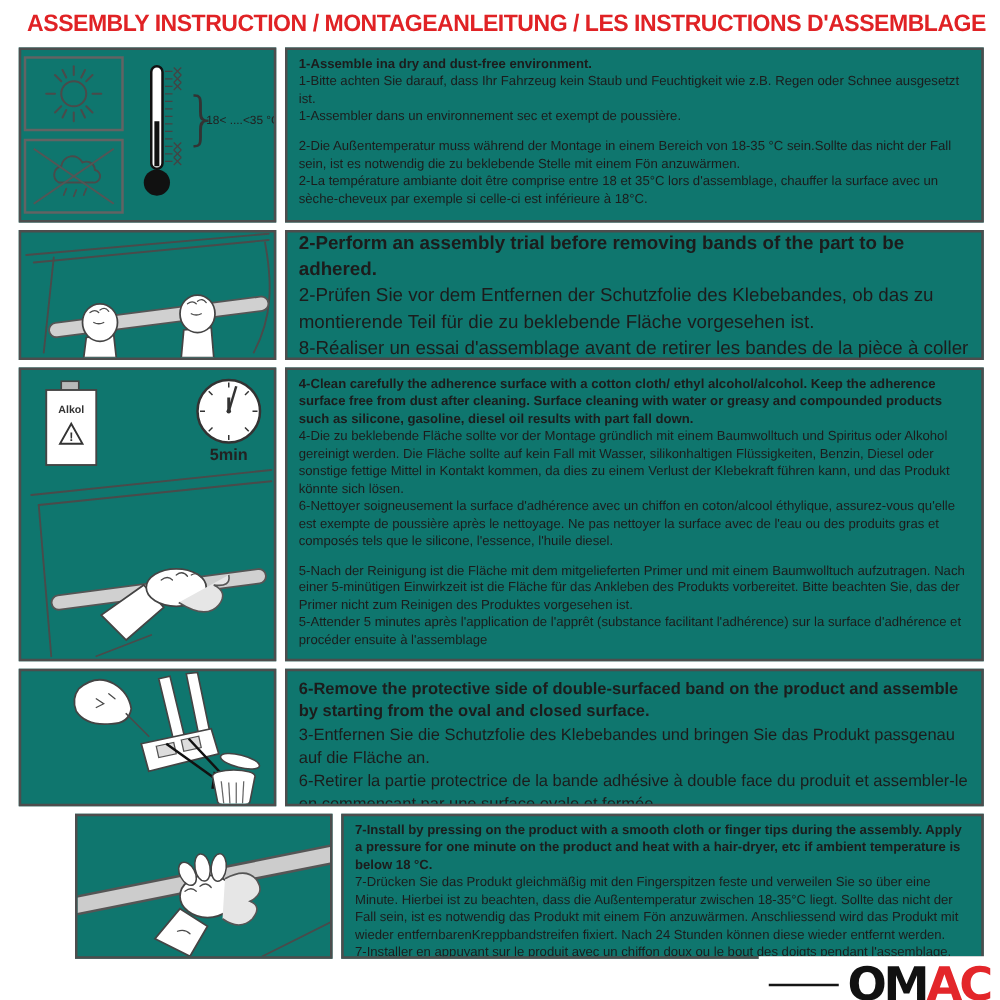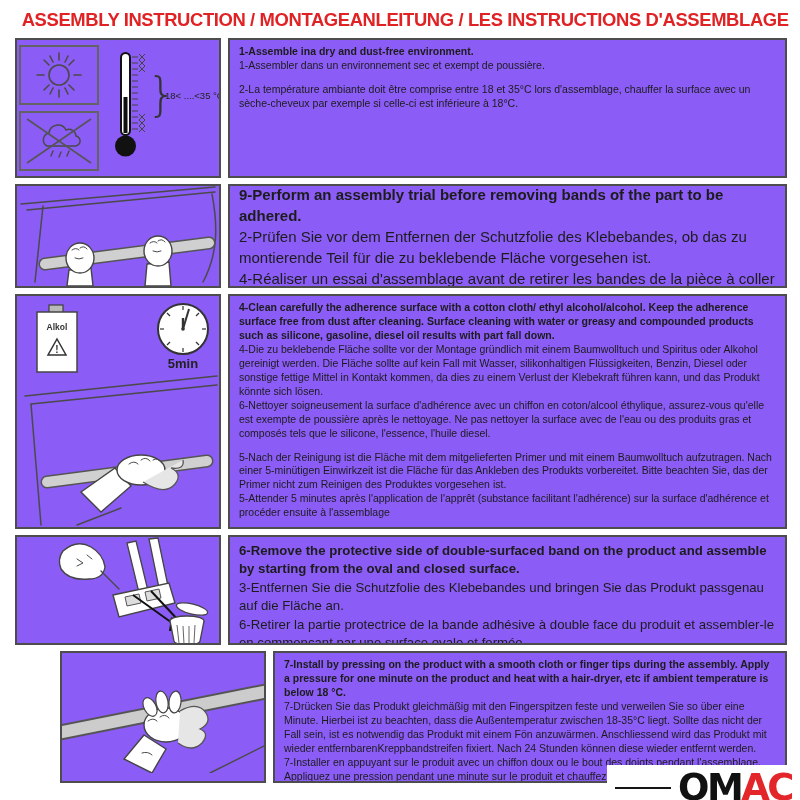--- a/index.html
+++ b/index.html
@@ -1,28 +1,28 @@
 <!DOCTYPE html>
 <html><head>
 <meta charset="utf-8">
 <style>
   html,body{margin:0;padding:0;background:#fff;}
   body{width:800px;height:800px;font-family:"Liberation Sans",sans-serif;color:#1c1c1c;position:relative;overflow:hidden;}
   .sheet{position:relative;width:800px;height:800px;}
   h1.title{margin:9px 10px 7px 10px;text-align:center;font-size:19px;font-weight:800;letter-spacing:-0.4px;color:#e02225;white-space:nowrap;transform:scaleX(0.97);}
   .grid{margin:0 13px 0 15px;display:flex;flex-direction:column;gap:6px;}
   .row{display:flex;gap:7px;}
-  .cell{border:2px solid #4d4d4d;background:#8b5cf6;box-sizing:border-box;}
+  .cell{border:2px solid #4d4d4d;background:#0f766e;box-sizing:border-box;}
   .cell.left{width:206px;flex:0 0 206px;display:flex;align-items:center;justify-content:center;overflow:hidden;}
   .cell.right{flex:1;padding:5px 9px;overflow:hidden;}
   .row1{height:140px;}
   .row2{height:104px;}
   .row3{height:235px;}
   .row4{height:110px;}
-  .row5{height:132px;padding-left:45px;}
+  .row5{height:116px;padding-left:45px;}
   .step p{margin:0;}
   .step{margin:0 0 10px 0;}
   .step:last-child{margin-bottom:0;}
   .en{font-weight:700;}
   .fs-small{font-size:10.5px;line-height:1.33;}
   .fs-big{font-size:15px;line-height:1.4;}
   .fs-mid{font-size:13.2px;line-height:1.4;}
   .vcenter{display:flex;flex-direction:column;justify-content:center;}
   .pad-top{padding-top:16px;}
   
@@ -118,23 +118,25 @@
                 <line x1="40" y1="79" x2="34" y2="85"></line>
             </g>
             <text x="42" y="63" font-size="46" font-weight="300" fill="#333" font-family="DejaVu Sans, sans-serif">}</text>
             <text x="60" y="52" font-size="9.5" fill="#222" font-family="Liberation Sans, sans-serif">18&lt; ....&lt;35 °C</text>
           </svg>
         </div>
       </div>
       <div class="cell right fs-small">
         <div class="step">
           <p class="en">1-Assemble ina dry and dust-free environment.</p>
+          <p>1-Bitte achten Sie darauf, dass Ihr Fahrzeug kein Staub und Feuchtigkeit wie z.B. Regen oder Schnee ausgesetzt ist.</p>
           <p>1-Assembler dans un environnement sec et exempt de poussière.</p>
         </div>
         <div class="step">
+          <p>2-Die Außentemperatur muss während der Montage in einem Bereich von 18-35 °C  sein.Sollte das nicht der Fall sein, ist es notwendig die zu beklebende Stelle mit einem Fön anzuwärmen.</p>
           <p>2-La température ambiante doit être comprise entre 18 et 35°C lors d'assemblage, chauffer la surface avec un sèche-cheveux par exemple si celle-ci est inférieure à 18°C.</p>
         </div>
       </div>
     </div>
 
     <div class="row row2">
       <div class="cell left">
         <svg width="202" height="100" viewBox="0 0 202 100">
           <g class="ln" stroke-width="1.5">
             <line x1="10" y1="24" x2="198" y2="6"></line>
@@ -159,23 +161,23 @@
             <g class="ln" stroke-width="1">
                 <path d="M133,57 q4,-3 7,0"></path>
                 <path d="M141,55 q4,-3 7,1"></path>
                 <path d="M136,65 q4,2 8,0"></path>
               </g>
           </g>
         </svg>
       </div>
       <div class="cell right fs-big vcenter">
         <div class="step">
-          <p class="en">9-Perform an assembly trial before removing bands of the part to be adhered.</p>
+          <p class="en">2-Perform an assembly trial before removing bands of the part to be adhered.</p>
           <p>2-Prüfen Sie vor dem Entfernen der Schutzfolie des Klebebandes, ob das zu montierende Teil für die zu beklebende Fläche vorgesehen ist.</p>
-          <p>4-Réaliser un essai d'assemblage avant de retirer les bandes de la pièce à coller</p>
+          <p>8-Réaliser un essai d'assemblage avant de retirer les bandes de la pièce à coller</p>
         </div>
       </div>
     </div>
 
     <div class="row row3">
       <div class="cell left">
         <svg width="202" height="231" viewBox="0 0 202 231">
           <g>
             <rect x="32" y="9" width="14" height="8" fill="#b9b9b9" stroke="#444" stroke-width="1.3"></rect>
             <rect x="20" y="16" width="40" height="60" fill="#fff" stroke="#444" stroke-width="1.5"></rect>

